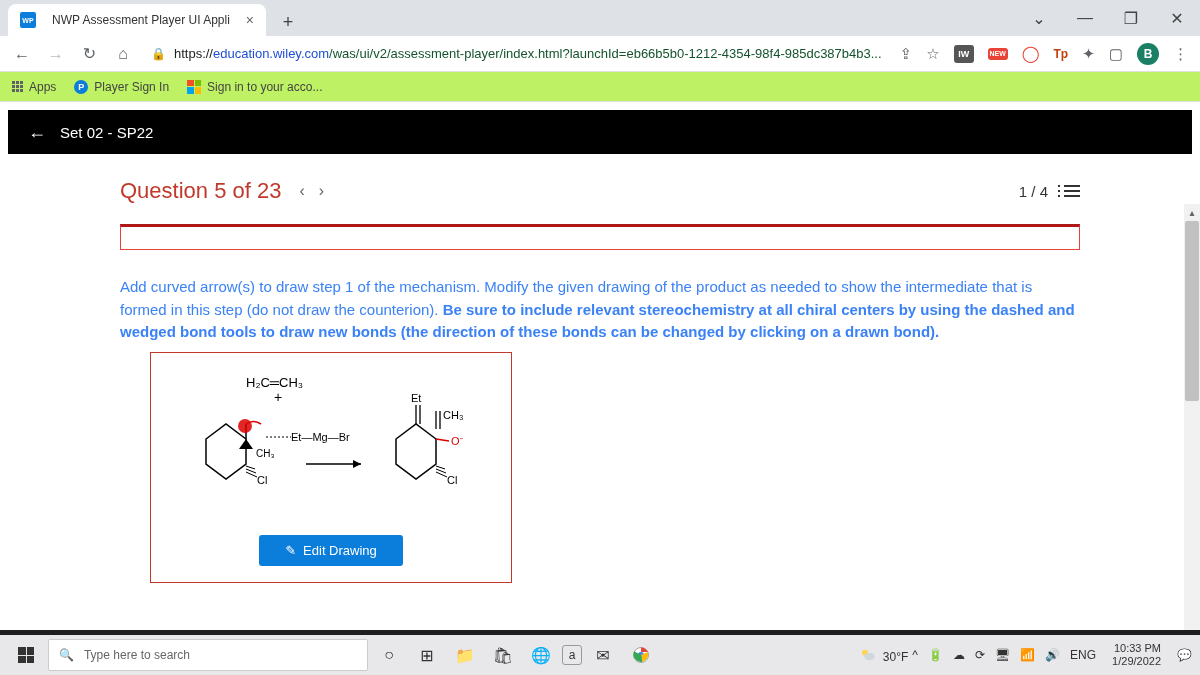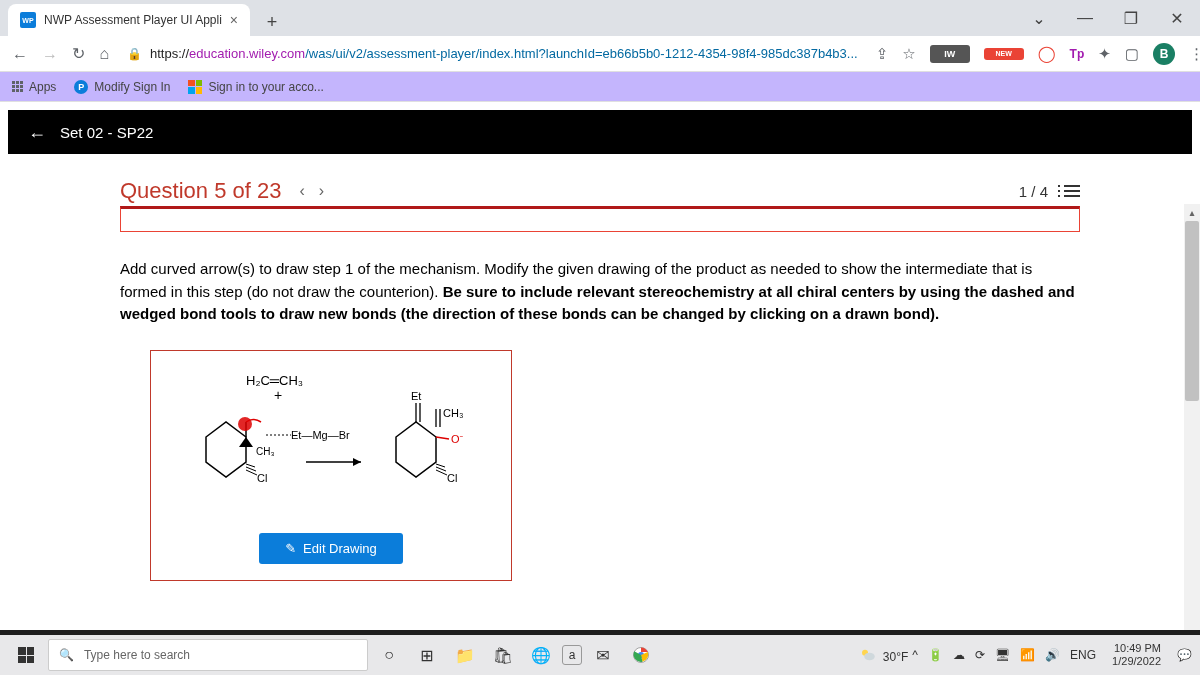--- a/index.html
+++ b/index.html
@@ -1,61 +1,61 @@
 <!DOCTYPE html>
 <html><head>
 <meta charset="utf-8">
 <style>
 *{margin:0;padding:0;box-sizing:border-box;font-family:"Segoe UI",Arial,sans-serif}
 body{width:1200px;height:675px;background:#1e1e1e;overflow:hidden;position:relative}
 .browser-frame{width:1200px;height:630px;background:#fff;display:flex;flex-direction:column}
 .tab-strip{height:36px;background:#dee1e6;display:flex;align-items:flex-end;padding:0 8px}
-.tab{height:32px;background:#fff;border-radius:8px 8px 0 0;display:flex;align-items:center;padding:0 12px;gap:8px;min-width:240px;font-size:12px;color:#333}
+.tab{height:32px;background:#fff;border-radius:8px 8px 0 0;display:flex;align-items:center;padding:0 12px;gap:16px;min-width:240px;font-size:12px;color:#333}
 .tab-favicon{width:16px;height:16px;background:#0b7dda;border-radius:2px;display:flex;align-items:center;justify-content:center;color:#fff;font-size:7px;font-weight:bold}
 .tab-close{color:#666;font-size:14px;margin-left:auto;cursor:pointer}
 .tab-new{width:28px;height:28px;display:flex;align-items:center;justify-content:center;color:#444;font-size:18px;margin-left:8px;cursor:pointer;border-radius:50%}
 .window-ctrls{position:absolute;top:0;right:0;display:flex;height:36px}
 .window-ctrls div{width:46px;display:flex;align-items:center;justify-content:center;color:#444}
 .addr-bar{height:36px;background:#fff;display:flex;align-items:center;padding:0 12px;gap:14px;border-bottom:1px solid #e0e0e0}
 .nav-btn{color:#5f6368;font-size:16px;cursor:pointer;width:20px;text-align:center}
 .nav-btn.fwd{color:#bbb}
 .url-box{flex:1;display:flex;align-items:center;gap:8px;font-size:13px;color:#555;padding:0 4px}
 .lock{color:#5f6368;font-size:12px}
 .url-text{white-space:nowrap;overflow:hidden;text-overflow:ellipsis}
 .url-text .https{color:#222}
-.url-text .domain{color:#a21caf}
-.url-text .path{color:#0369a1}
+.url-text .domain{color:#1d4ed8}
+.url-text .path{color:#14532d}
 .toolbar-icons{display:flex;align-items:center;gap:14px;color:#5f6368;font-size:15px}
-.ext-ico{width:40px;height:18px;display:flex;align-items:center;justify-content:center;font-size:9px;border-radius:3px}
+.ext-ico{width:20px;height:18px;display:flex;align-items:center;justify-content:center;font-size:9px;border-radius:3px}
 .ext-iw{background:#555;color:#fff;font-weight:bold}
 .ext-new{background:#ea4335;color:#fff;font-size:7px;font-weight:bold;padding:0 2px;height:12px}
 .ext-o{color:#ea4335;font-size:16px}
-.ext-tp{color:#a21caf;font-weight:bold;font-size:12px}
+.ext-tp{color:#c2410c;font-weight:bold;font-size:12px}
 .avatar{width:22px;height:22px;border-radius:50%;background:#1a7f64;color:#fff;display:flex;align-items:center;justify-content:center;font-size:12px;font-weight:bold}
-.bookmarks{height:30px;background:#c4b5fd;display:flex;align-items:center;padding:0 12px;gap:18px;font-size:12px;color:#444;border-bottom:1px solid #e0e0e0}
+.bookmarks{height:30px;background:#bef264;display:flex;align-items:center;padding:0 12px;gap:18px;font-size:12px;color:#444;border-bottom:1px solid #e0e0e0}
 .bm-item{display:flex;align-items:center;gap:6px;cursor:pointer}
 .apps-ico{display:grid;grid-template-columns:repeat(3,3px);grid-template-rows:repeat(3,3px);gap:1px}
 .apps-ico i{background:#5f6368;width:3px;height:3px}
 .p-ico{width:14px;height:14px;border-radius:50%;background:#0b7dda;color:#fff;display:flex;align-items:center;justify-content:center;font-size:9px;font-weight:bold}
 .ms-ico{width:14px;height:14px;display:grid;grid-template-columns:1fr 1fr;grid-template-rows:1fr 1fr;gap:1px}
 .ms-ico i:nth-child(1){background:#f25022}.ms-ico i:nth-child(2){background:#7fba00}.ms-ico i:nth-child(3){background:#00a4ef}.ms-ico i:nth-child(4){background:#ffb900}
 .app-content{flex:1;background:#fff;position:relative;overflow:hidden}
 .set-header{background:#000;color:#fff;height:44px;display:flex;align-items:center;padding:0 20px;gap:14px;font-size:15px;margin:8px 8px 0 8px}
 .set-header .back{font-size:18px;cursor:pointer;color:#fff}
 .q-area{padding:24px 120px}
-.q-head{display:flex;align-items:center;gap:18px;margin-bottom:2px}
+.q-head{display:flex;align-items:center;gap:18px;margin-bottom:20px}
 .q-title{color:#c0392b;font-size:22px;font-weight:400}
 .q-nav{display:flex;gap:14px;font-size:16px;color:#666}
 .q-nav span{cursor:pointer}
 .q-progress{margin-left:auto;display:flex;align-items:center;gap:16px;color:#333;font-size:15px}
 .list-ico{display:flex;flex-direction:column;gap:3px}
 .list-ico i{width:16px;height:2px;background:#333;position:relative}
 .list-ico i::before{content:"";position:absolute;left:-6px;width:2px;height:2px;background:#333}
 .red-bar{height:26px;border:1.5px solid #ea4335;border-top:3px solid #b01818;background:#fff;margin-bottom:26px}
-.q-text{font-size:15px;color:#000000;line-height:1.5;margin-bottom:24px}
+.q-text{font-size:15px;color:#3b82f6;line-height:1.5;margin-bottom:8px}
 .q-text b{font-weight:600}
 .drawing-zone{display:flex;gap:30px;align-items:flex-end;padding-left:30px}
 .drawing-box{border:1.5px solid #c0392b;padding:16px 20px 16px 20px;display:flex;flex-direction:column;align-items:center;gap:12px;background:#fff}
 .chem-svg{width:320px;height:150px}
 .edit-btn{background:#0b7dda;color:#fff;border:none;padding:8px 26px;font-size:13px;border-radius:3px;display:flex;align-items:center;gap:7px;cursor:pointer;margin-top:4px}
 .edit-btn::before{content:"✎";font-size:13px}
 .vscroll{position:absolute;right:0;top:102px;width:16px;height:528px;background:#f1f1f1;display:flex;flex-direction:column;align-items:center}
 .vscroll .arr{height:16px;font-size:10px;color:#666;display:flex;align-items:center;justify-content:center;width:100%;cursor:pointer}
 .vscroll .thumb{width:14px;background:#c1c1c1;height:180px;margin:1px;border-radius:2px;cursor:pointer}
 .taskbar{position:absolute;bottom:0;left:0;width:1200px;height:40px;background:#e8e8ea;display:flex;align-items:center;padding:0 8px;gap:4px;font-size:12px;color:#333}
@@ -123,21 +123,21 @@
           <i></i>
           <i></i>
           <i></i>
           <i></i>
           <i></i>
         </div>
       <span>Apps</span>
     </div>
     <div class="bm-item">
       <div class="p-ico">P</div>
-      <span>Modify Sign In</span>
+      <span>Player Sign In</span>
     </div>
     <div class="bm-item">
       <div class="ms-ico">
           <i></i>
           <i></i>
           <i></i>
           <i></i>
         </div>
       <span>Sign in to your acco...</span>
     </div>
@@ -271,18 +271,18 @@
   <div class="tray">
     <span>^</span>
     <span>🔋</span>
     <span>☁</span>
     <span>⟳</span>
     <span>🖥</span>
     <span>📶</span>
     <span>🔊</span>
     <span>ENG</span>
     <div class="datetime">
-      <span>10:49 PM</span>
+      <span>10:33 PM</span>
       <span>1/29/2022</span>
     </div>
     <span>💬</span>
   </div>
 </div>
 
 </body></html>

